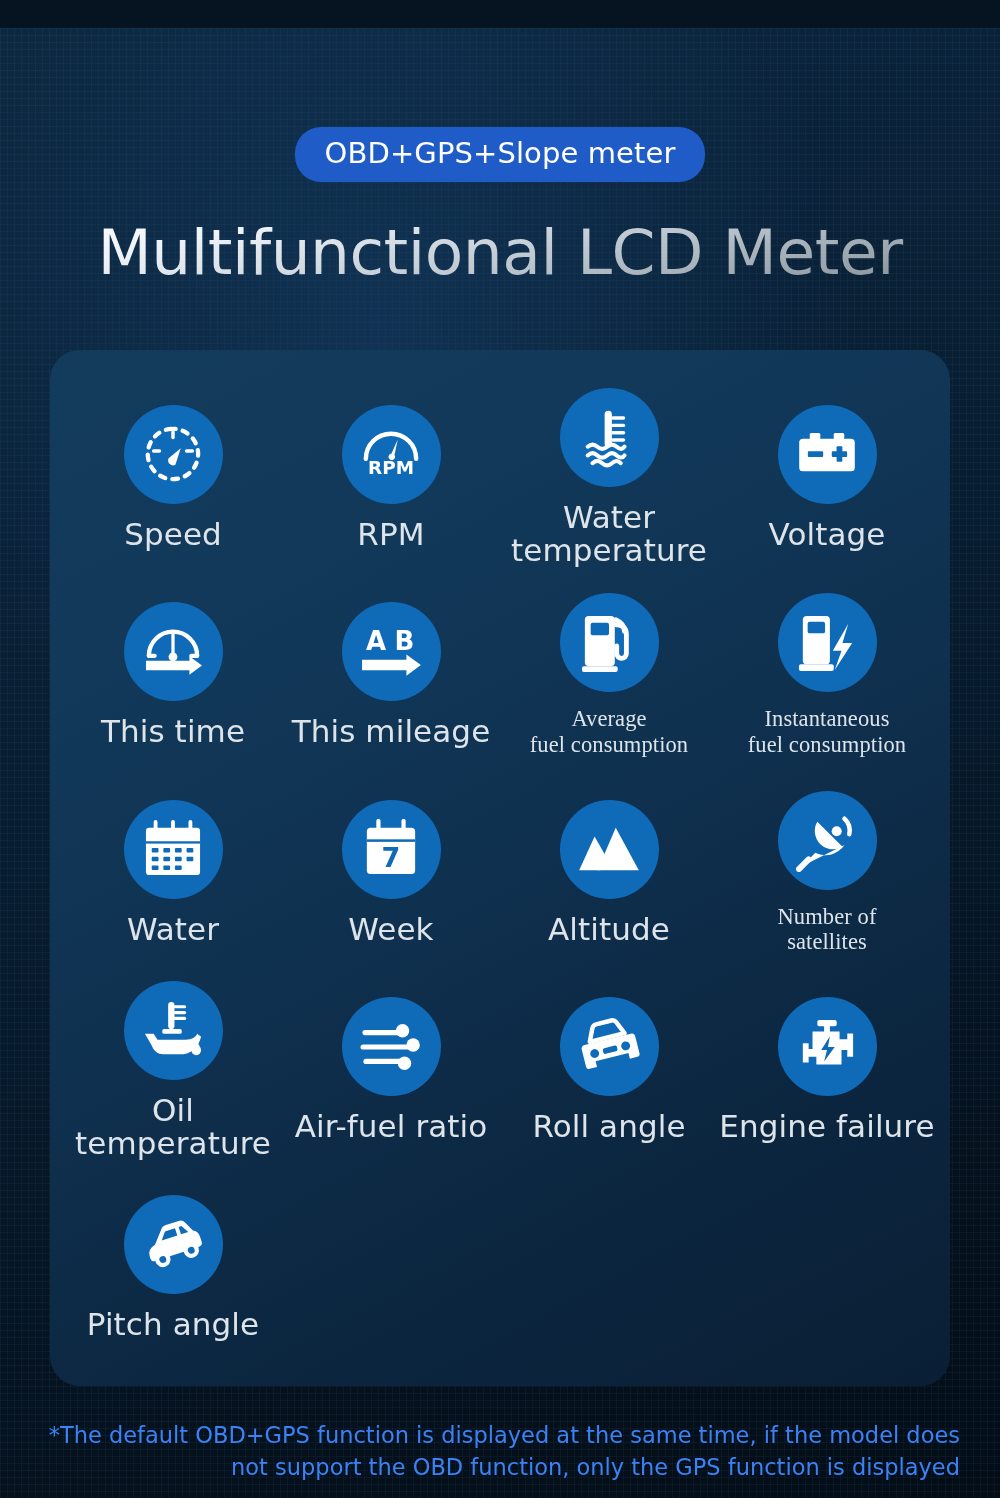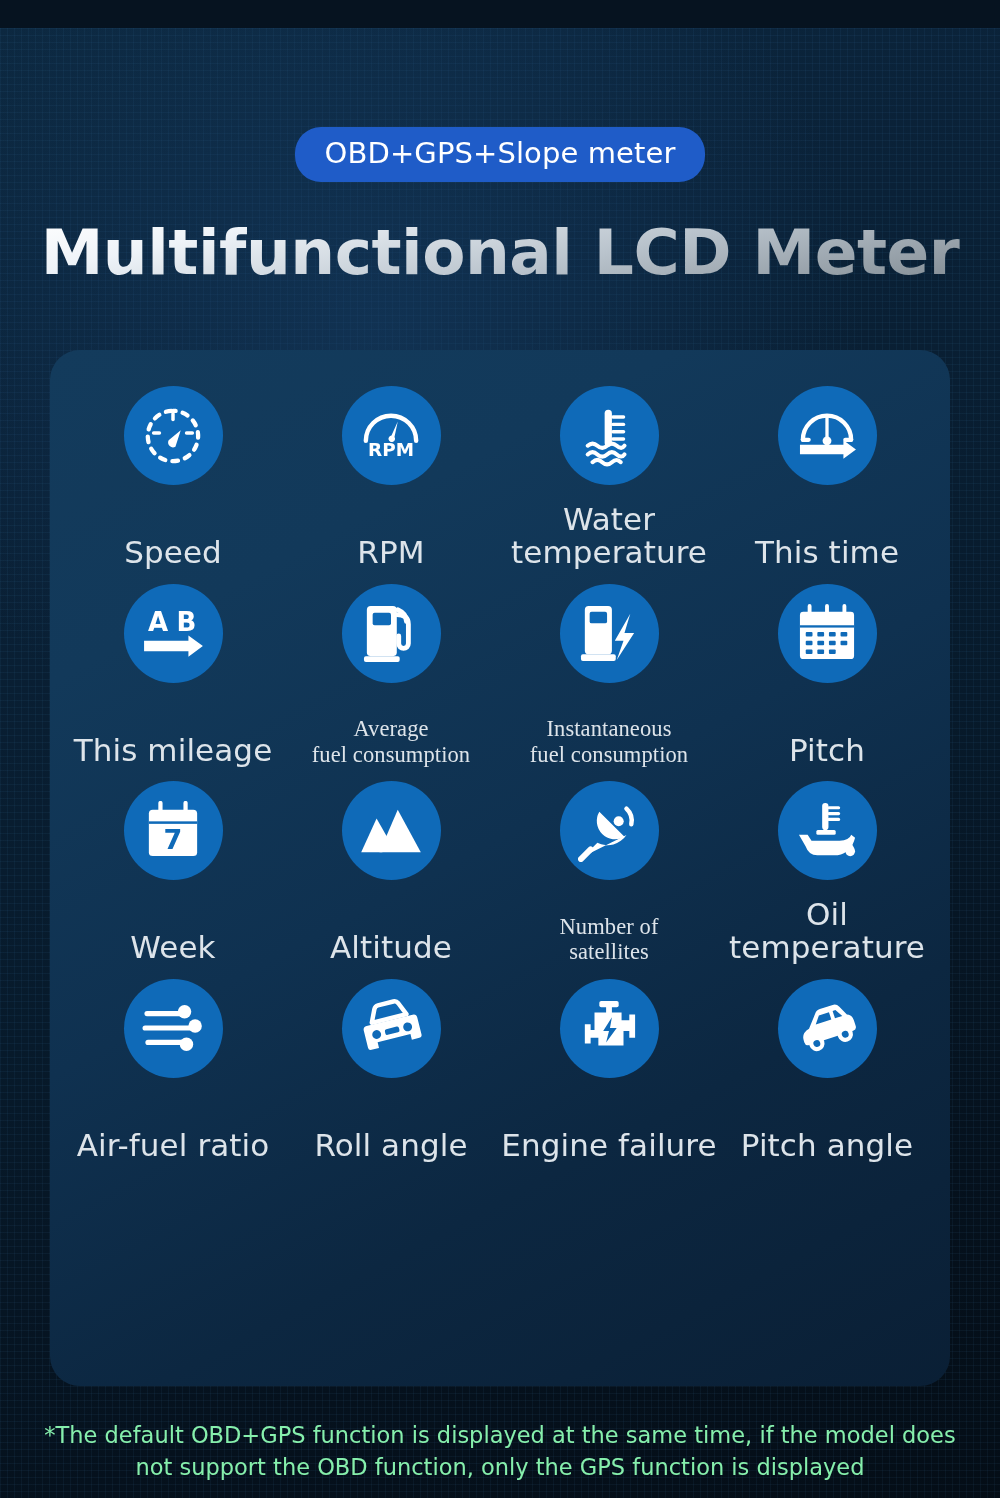--- a/index.html
+++ b/index.html
@@ -64,21 +64,21 @@
     white-space: nowrap;
   }
 
   .main-title {
     position: absolute;
     top: 190px;
     left: 0;
     width: 1000px;
     text-align: center;
     font-size: 63px;
-    font-weight: bold;
+    font-weight: normal;
     line-height: 1.1;
     letter-spacing: -0.5px;
     background-image: linear-gradient(168deg, #ffffff 2%, #eef3f8 22%, #b9c3cc 58%, #8d979f 88%, #7d868e 100%);
     -webkit-background-clip: text;
     background-clip: text;
     color: transparent;
     -webkit-text-fill-color: transparent;
     white-space: nowrap;
   }
 
@@ -99,21 +99,21 @@
     display: grid;
     grid-template-columns: repeat(4, 1fr);
     grid-template-rows: repeat(5, 1fr);
     padding: 22px 14px 26px;
   }
 
   .cell {
     display: flex;
     flex-direction: column;
     align-items: center;
-    justify-content: space-between;
+    justify-content: center;
     padding-top: 14px;
   }
 
   .icon-circle {
     width: 99px;
     height: 99px;
     border-radius: 50%;
     background: #0f6ab8;
     display: flex;
     align-items: center;
@@ -136,22 +136,22 @@
     line-height: 1.13;
     font-family: Liberation Serif, serif;
   }
 
   
   .footnote {
     position: absolute;
     top: 1392px;
     left: 40px;
     width: 920px;
-    text-align: center;
-    color: #86efac;
+    text-align: right;
+    color: #3b82f6;
     font-size: 22.5px;
     line-height: 1.42;
   }
 </style>
 </head>
 <body>
 
 <div id="page">
 
   <div id="bg-layer"></div>
@@ -203,20 +203,33 @@
       <line x1="36" y1="35" x2="47" y2="35"></line>
     </g>
     <g fill="none" stroke="#ffffff" stroke-width="4.2" stroke-linecap="round">
       <path d="M10 42 q5 -4.5 10 0 t10 0 t10 0 t8 0"></path>
       <path d="M10 51 q5 -4.5 10 0 t10 0 t10 0 t8 0"></path>
       <path d="M15 59 q5 -4.5 10 0 t10 0 t9 0"></path>
     </g>
   </svg>
           </div>
           <div class="cell-label">Water temperature</div>
+        </div>
+        <div class="cell">
+          <div class="icon-circle">
+            <svg width="60" height="46" viewBox="0 0 62 48">
+    <rect x="13" y="2" width="11" height="7" rx="1.6" fill="#ffffff"></rect>
+    <rect x="38" y="2" width="11" height="7" rx="1.6" fill="#ffffff"></rect>
+    <rect x="2" y="8" width="58" height="34" rx="4" fill="#ffffff"></rect>
+    <rect x="11" y="21" width="16" height="6" rx="1" fill="#0f6ab8"></rect>
+    <rect x="41" y="16" width="6" height="16" rx="1" fill="#0f6ab8"></rect>
+    <rect x="36" y="21" width="16" height="6" rx="1" fill="#0f6ab8"></rect>
+  </svg>
+          </div>
+          <div class="cell-label">Voltage</div>
         </div>
         <div class="cell">
           <div class="icon-circle">
             <svg width="64" height="56" viewBox="0 0 66 58">
     <path d="M8 33 A25 25 0 0 1 58 33" fill="none" stroke="#ffffff" stroke-width="4.4" stroke-linecap="round"></path>
     <line x1="8" y1="33" x2="14" y2="33" stroke="#ffffff" stroke-width="4.4" stroke-linecap="round"></line>
     <line x1="52" y1="33" x2="58" y2="33" stroke="#ffffff" stroke-width="4.4" stroke-linecap="round"></line>
     <line x1="33" y1="10" x2="33" y2="33" stroke="#ffffff" stroke-width="3.4" stroke-linecap="round"></line>
     <circle cx="33" cy="34" r="4.6" fill="#ffffff"></circle>
     <path d="M5 38 H50 V33.5 L63 43 L50 52.5 V48 H5 Z" fill="#ffffff"></path>
@@ -277,21 +290,21 @@
       <rect x="9" y="38" width="7" height="4.6" rx="1"></rect>
       <rect x="21" y="38" width="7" height="4.6" rx="1"></rect>
       <rect x="33" y="38" width="7" height="4.6" rx="1"></rect>
       <rect x="45" y="38" width="7" height="4.6" rx="1"></rect>
       <rect x="9" y="47" width="7" height="4.6" rx="1"></rect>
       <rect x="21" y="47" width="7" height="4.6" rx="1"></rect>
       <rect x="33" y="47" width="7" height="4.6" rx="1"></rect>
     </g>
   </svg>
           </div>
-          <div class="cell-label">Pitch</div>
+          <div class="cell-label">Water</div>
         </div>
         <div class="cell">
           <div class="icon-circle">
             <svg width="56" height="60" viewBox="0 0 58 62">
     <g stroke="#ffffff" stroke-width="4.4" stroke-linecap="round">
       <line x1="16" y1="2" x2="16" y2="13"></line>
       <line x1="42" y1="2" x2="42" y2="13"></line>
     </g>
     <rect x="4" y="9" width="50" height="48" rx="4" fill="#ffffff"></rect>
     <rect x="4" y="21" width="50" height="2.6" fill="#0f6ab8"></rect>

